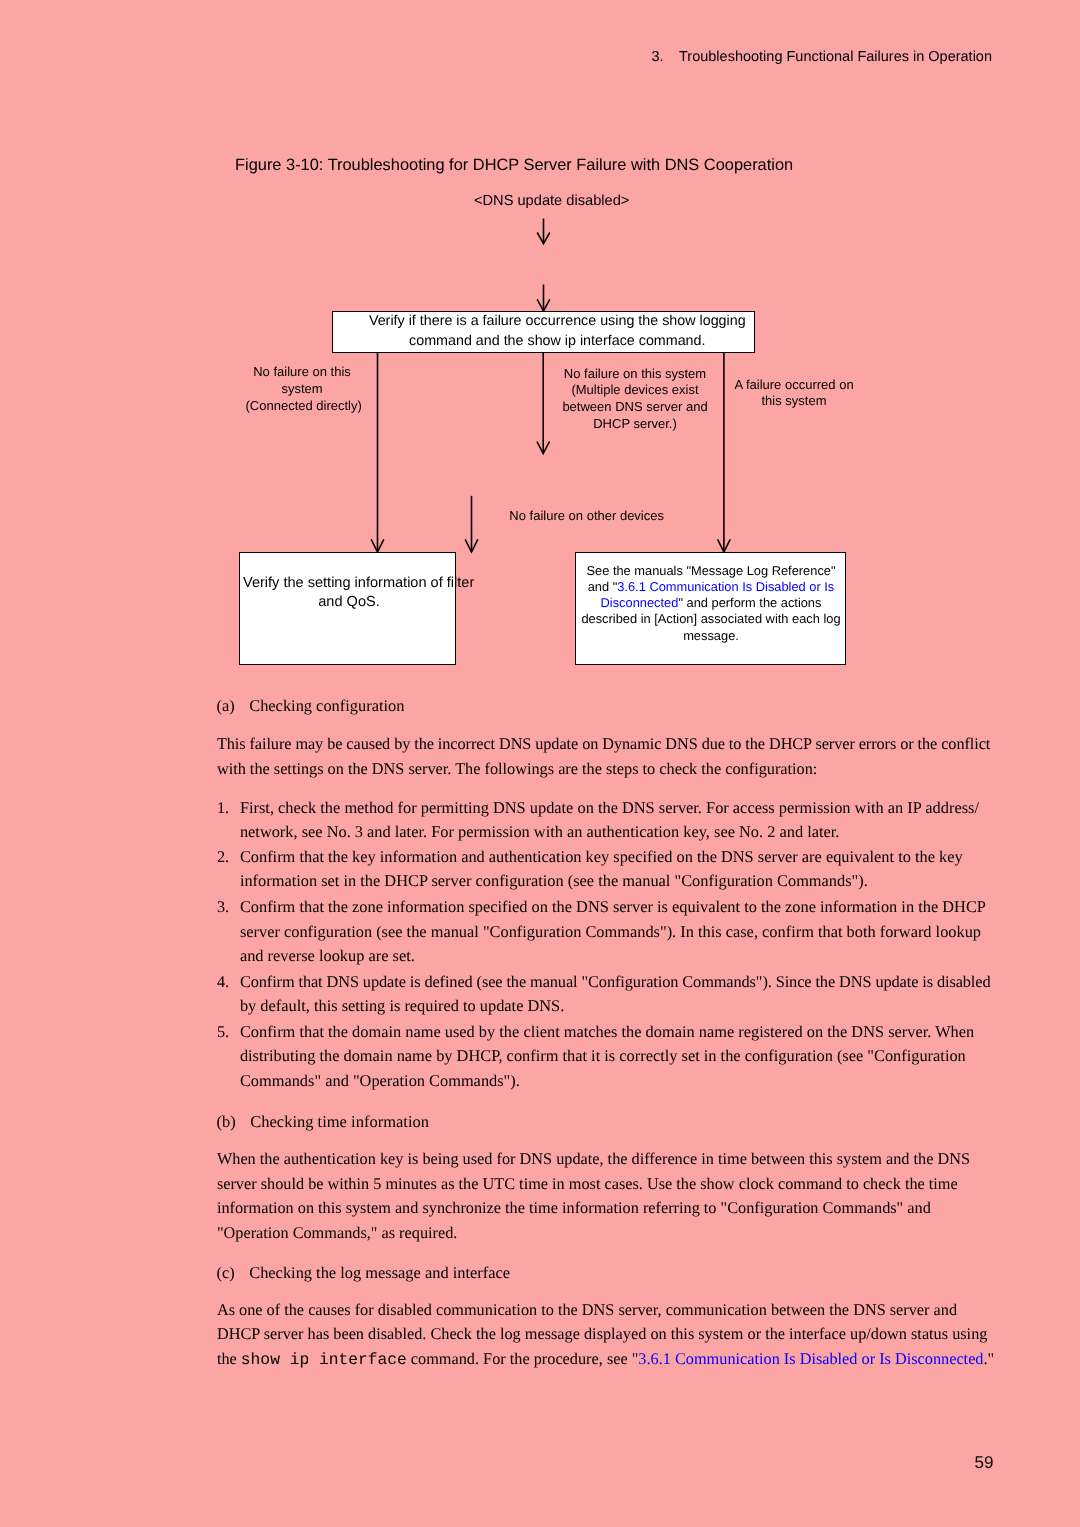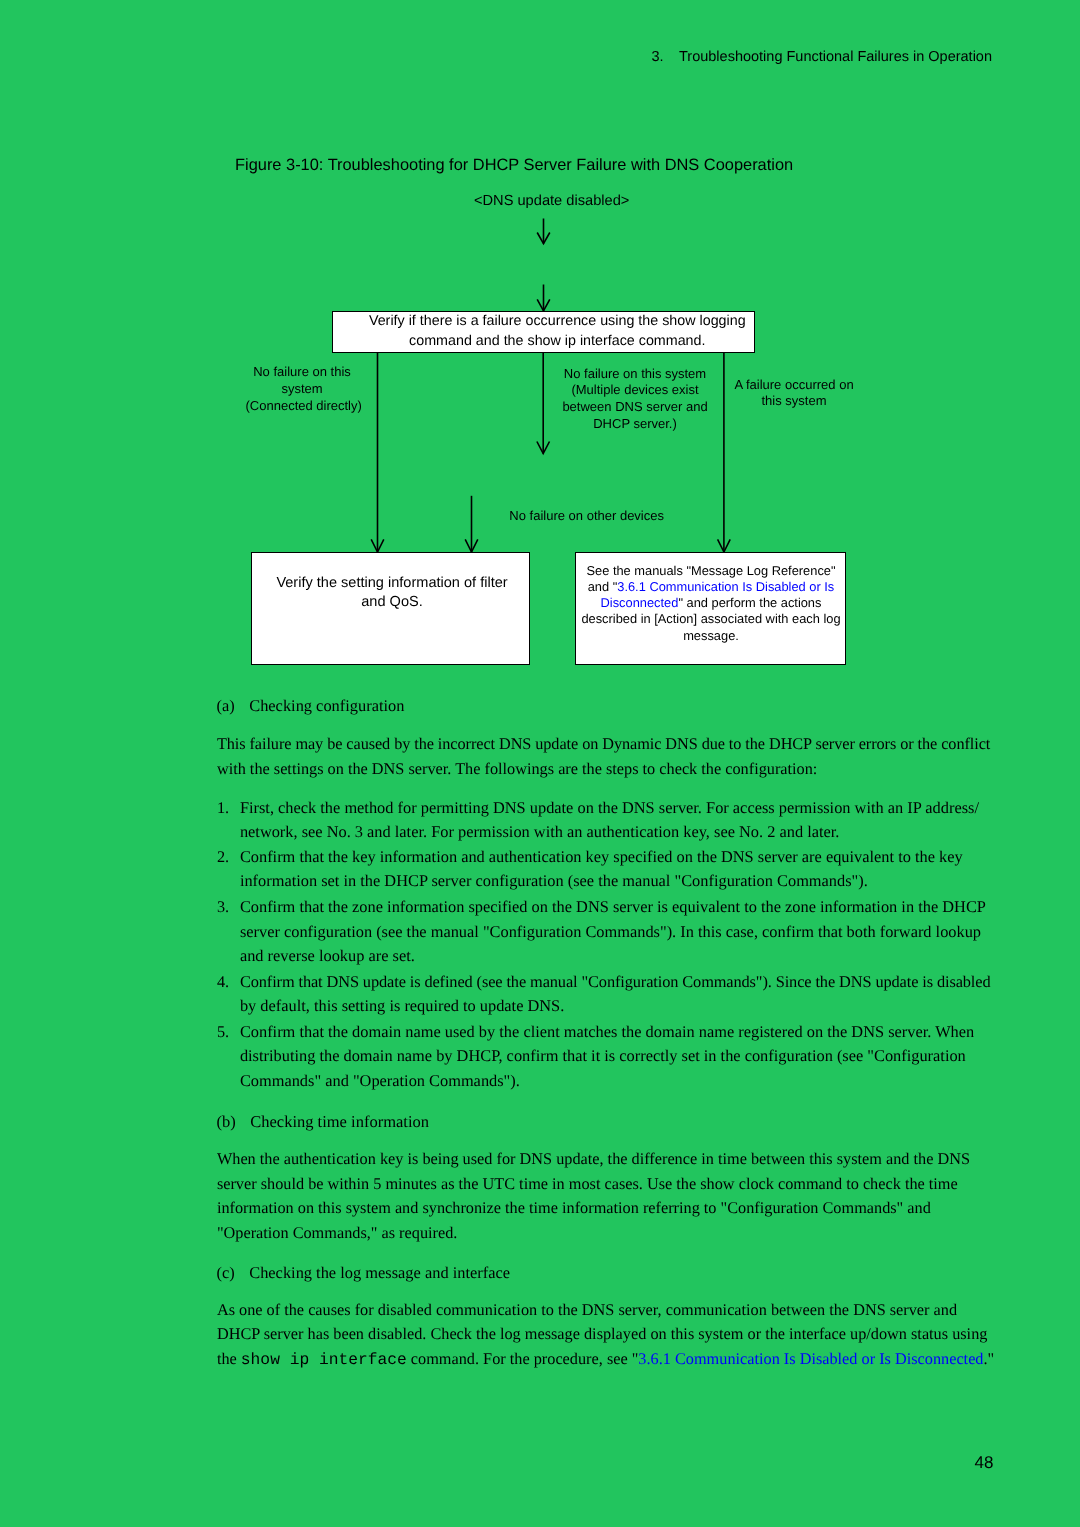--- a/index.html
+++ b/index.html
@@ -1,19 +1,19 @@
 <!DOCTYPE html>
 <html><head>
 <meta charset="utf-8">
 <style>
   html,body{margin:0;padding:0;}
   body{width:1080px;height:1527px;background:#ffffff;position:relative;
        font-family:"Liberation Serif",serif;color:#000;
        -webkit-font-smoothing:antialiased;text-rendering:geometricPrecision;}
-  .page{position:absolute;left:0;top:0;width:1080px;height:1527px;overflow:hidden;background:#22c55e;}
+  .page{position:absolute;left:0;top:0;width:1080px;height:1527px;overflow:hidden;background:#fca5a5;}
   .mono{font-family:"Liberation Mono",monospace;}
 
   
   #header{position:absolute;left:0;top:49px;width:992px;text-align:right;
           font-family:"Liberation Sans",sans-serif;font-size:14.5px;white-space:pre;}
   #pagenum{position:absolute;left:0;top:1453px;width:993.5px;text-align:right;
           font-family:"Liberation Sans",sans-serif;font-size:17px;}
 
   
   #figure{position:absolute;left:0;top:0;width:1080px;height:680px;margin-left:20px;}
@@ -39,21 +39,21 @@
   .tabgap{display:inline-block;width:14.5px;}
   .headgap{display:inline-block;width:15.4px;}
   .lnk{color:#0000ff;}
 </style>
 </head>
 <body>
 
 <div class="page">
 
   <div id="header"><span>3.</span><span class="headgap"></span><span>Troubleshooting Functional Failures in Operation</span></div>
-  <div id="pagenum">48</div>
+  <div id="pagenum">59</div>
 
   <div id="figure">
     <div id="figcap">Figure 3-10: Troubleshooting for DHCP Server Failure with DNS Cooperation</div>
 
     <div class="flabel" style="left:431.7px;top:193px;width:200px;font-size:14.65px;">&lt;DNS update disabled&gt;</div>
 
     <svg class="arrowsvg" style="left:0;top:0;width:1080px;height:680px;" viewBox="0 0 1080 680">
       <g stroke="#000" stroke-width="1.6" fill="none" stroke-linecap="butt">
         <g>
           <path d="M523.5 218.5 L523.5 243.5"></path>
@@ -82,21 +82,21 @@
       </g>
     </svg>
 
 
     <div class="fbox" style="left:311.7px;top:310.8px;width:423.2px;height:42px;padding-top:0.7px;padding-left:28px;font-size:14.3px;line-height:19.8px;">
       <div>Verify if there is a failure occurrence using the show logging</div>
       <div>command and the show ip interface command.</div>
     </div>
 
 
-    <div class="fbox" style="left:231px;top:552.2px;width:279px;height:113px;padding-top:21px;padding-left:3px;font-size:14.55px;line-height:18.6px;">
+    <div class="fbox" style="left:219px;top:552.2px;width:217px;height:113px;padding-top:21px;padding-left:3px;font-size:14.55px;line-height:18.6px;">
       <div>Verify the setting information of filter</div>
       <div>and QoS.</div>
     </div>
 
     <div class="fbox" style="left:555px;top:552.2px;width:270.5px;height:113px;padding-top:9.5px;padding-left:1.5px;font-size:12.85px;line-height:16.2px;">
       <div>See the manuals "Message Log Reference"</div>
       <div><span>and "</span><span class="lnk">3.6.1 Communication Is Disabled or Is</span></div>
       <div><span class="lnk">Disconnected</span><span>" and perform the actions</span></div>
       <div>described in [Action] associated with each log</div>
       <div>message.</div>

